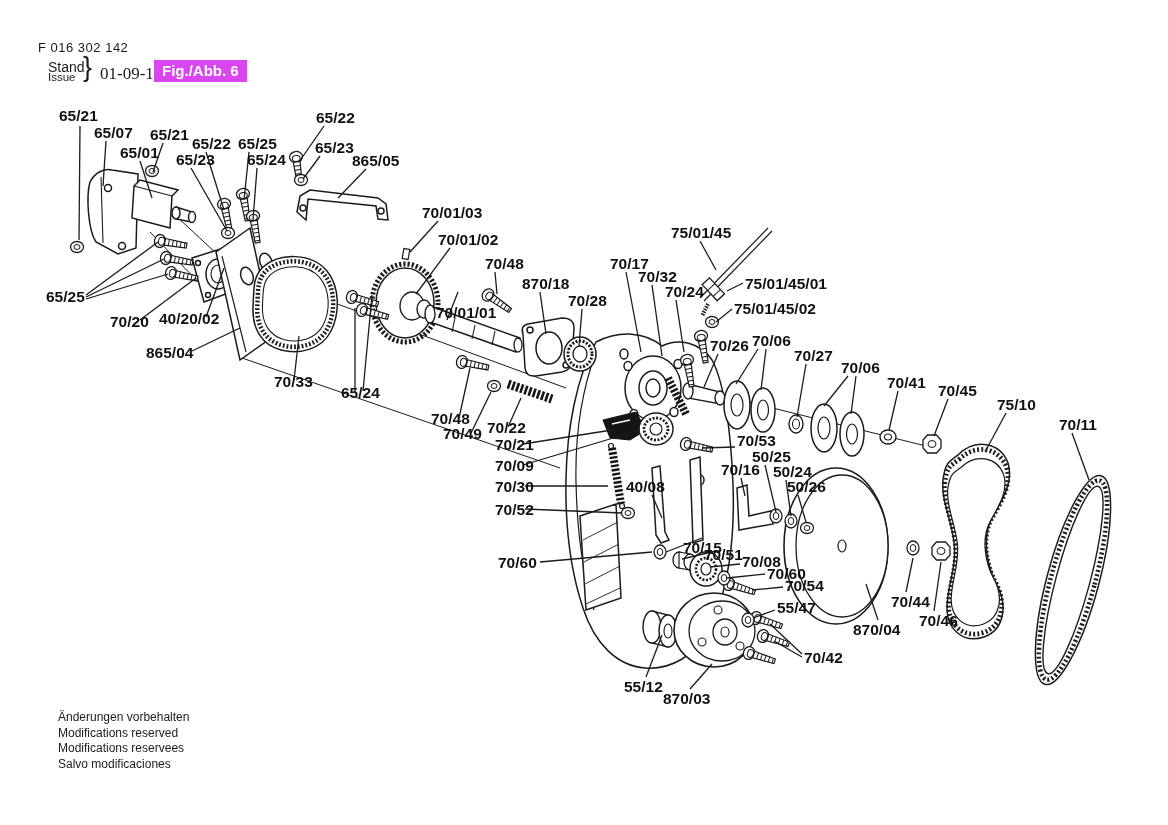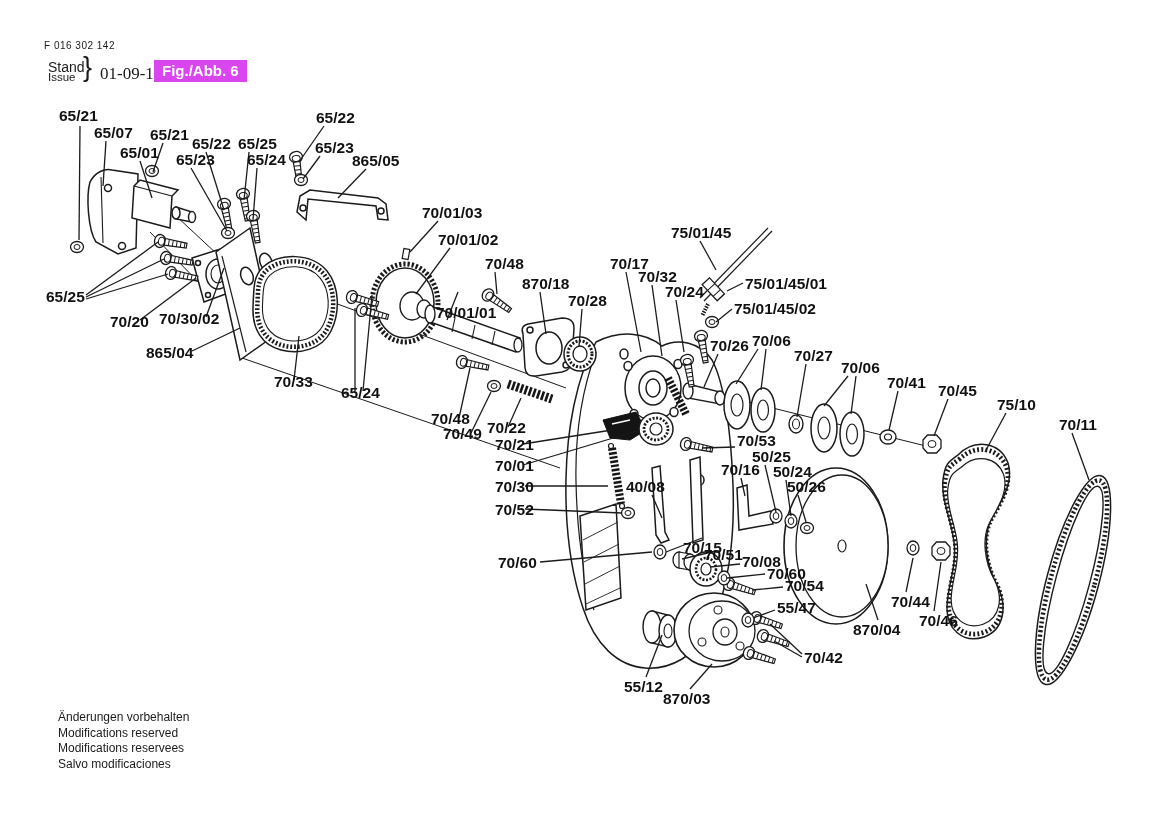--- a/index.html
+++ b/index.html
@@ -2,21 +2,21 @@
 <html><head>
 <meta charset="utf-8">
 <style>
   html,body{margin:0;padding:0;}
   body{
     width:1168px;height:825px;position:relative;overflow:hidden;
     background:#ffffff;font-family:"Liberation Sans",sans-serif;color:#1b1b1b;
   }
   
   .hdr{position:absolute;}
-  #part-number{left:44px;top:40px;font-size:10px;letter-spacing:.5px;}
+  #part-number{left:38px;top:40px;font-size:13px;letter-spacing:.5px;}
   #stand-label{left:48px;top:59px;font-size:14px;}
   #issue-label{left:48px;top:71px;font-size:11.5px;}
   #brace{left:83px;top:52px;font-size:27px;font-weight:300;}
   #issue-date{left:100px;top:64px;font-size:17px;font-family:Liberation Serif, serif;}
   #fig-badge{
     left:154px;top:60px;background:#d946ef;color:#fff;
     font-size:15px;font-weight:bold;padding:2px 8px 3px 8px;
   }
   
   #footer{position:absolute;left:58px;top:710px;font-size:12px;line-height:15.5px;}
@@ -382,29 +382,29 @@
     <div class="plabel" style="left: 710px; top: 337px;">70/26</div>
     <div class="plabel" style="left: 752px; top: 332px;">70/06</div>
     <div class="plabel" style="left: 794px; top: 347px;">70/27</div>
     <div class="plabel" style="left: 841px; top: 359px;">70/06</div>
     <div class="plabel" style="left: 887px; top: 374px;">70/41</div>
     <div class="plabel" style="left: 938px; top: 382px;">70/45</div>
     <div class="plabel" style="left: 997px; top: 396px;">75/10</div>
     <div class="plabel" style="left: 1059px; top: 416px;">70/11</div>
     <div class="plabel" style="left: 46px; top: 288px;">65/25</div>
     <div class="plabel" style="left: 110px; top: 313px;">70/20</div>
-    <div class="plabel" style="left: 159px; top: 310px;">70/30/02</div>
+    <div class="plabel" style="left: 159px; top: 310px;">40/20/02</div>
     <div class="plabel" style="left: 146px; top: 344px;">865/04</div>
     <div class="plabel" style="left: 274px; top: 373px;">70/33</div>
     <div class="plabel" style="left: 341px; top: 384px;">65/24</div>
     <div class="plabel" style="left: 431px; top: 410px;">70/48</div>
     <div class="plabel" style="left: 443px; top: 425px;">70/49</div>
     <div class="plabel" style="left: 487px; top: 419px;">70/22</div>
     <div class="plabel" style="left: 495px; top: 436px;">70/21</div>
-    <div class="plabel" style="left: 495px; top: 457px;">70/01</div>
+    <div class="plabel" style="left: 495px; top: 457px;">70/09</div>
     <div class="plabel" style="left: 495px; top: 478px;">70/30</div>
     <div class="plabel" style="left: 495px; top: 501px;">70/52</div>
     <div class="plabel" style="left: 626px; top: 478px;">40/08</div>
     <div class="plabel" style="left: 737px; top: 432px;">70/53</div>
     <div class="plabel" style="left: 752px; top: 448px;">50/25</div>
     <div class="plabel" style="left: 721px; top: 461px;">70/16</div>
     <div class="plabel" style="left: 773px; top: 463px;">50/24</div>
     <div class="plabel" style="left: 787px; top: 478px;">50/26</div>
     <div class="plabel" style="left: 498px; top: 554px;">70/60</div>
     <div class="plabel" style="left: 704px; top: 526px; margin-top: 20px;">70/51</div>

